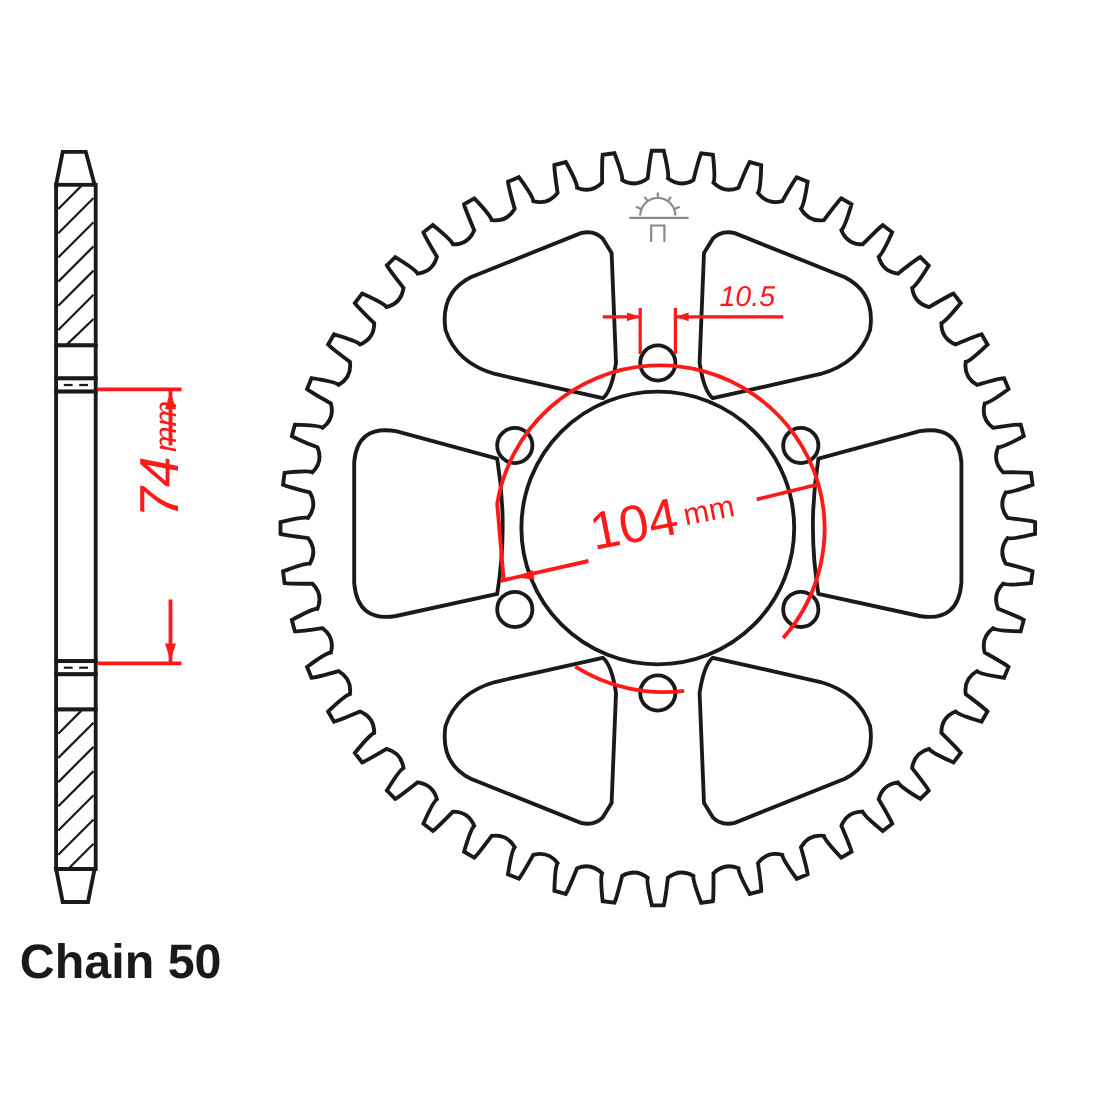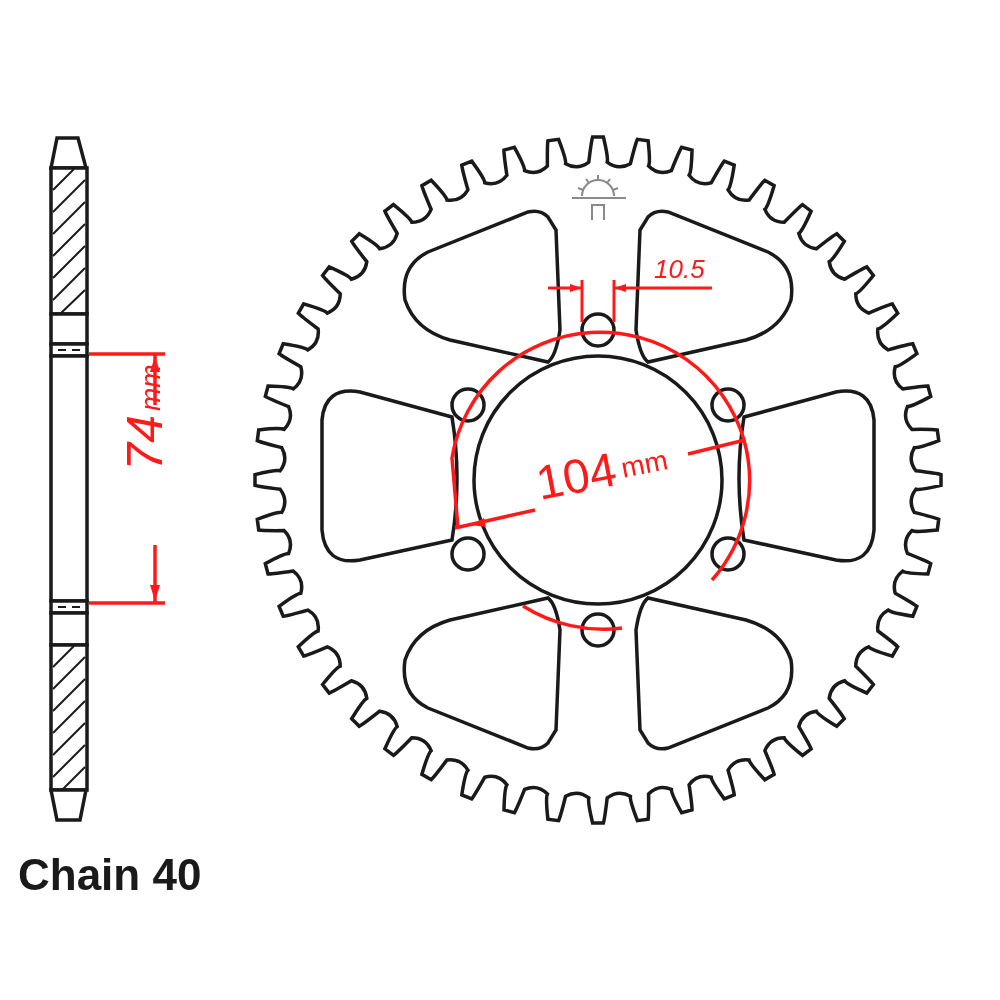--- a/index.html
+++ b/index.html
@@ -115,13 +115,13 @@
     <line x1="582" y1="280" x2="582" y2="322"></line>
     <line x1="614" y1="280" x2="614" y2="322"></line>
     <line x1="548" y1="288" x2="582" y2="288"></line>
     <line x1="614" y1="288" x2="712" y2="288"></line>
     <polygon points="582,288 570,284 570,292" stroke="none"></polygon>
     <polygon points="614,288 626,284 626,292" stroke="none"></polygon>
   </g>
   <text class="red-label" x="654" y="278" font-size="26" font-style="italic">10.5</text>
 </svg>
 
-<div class="caption">Chain 40</div>
+<div class="caption">Chain 50</div>
 
 </body></html>

